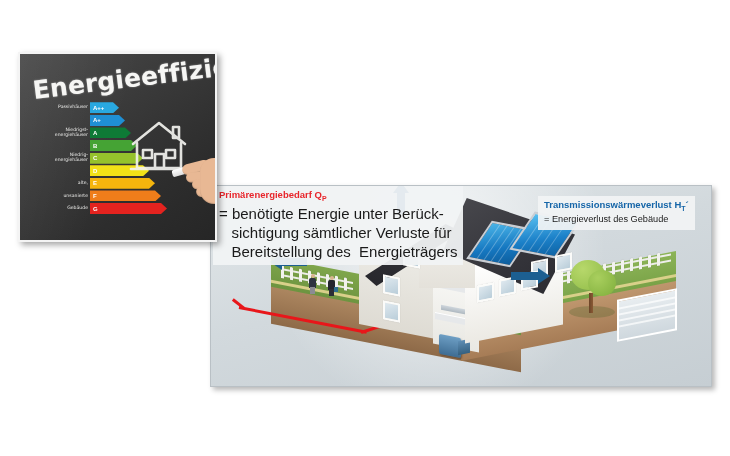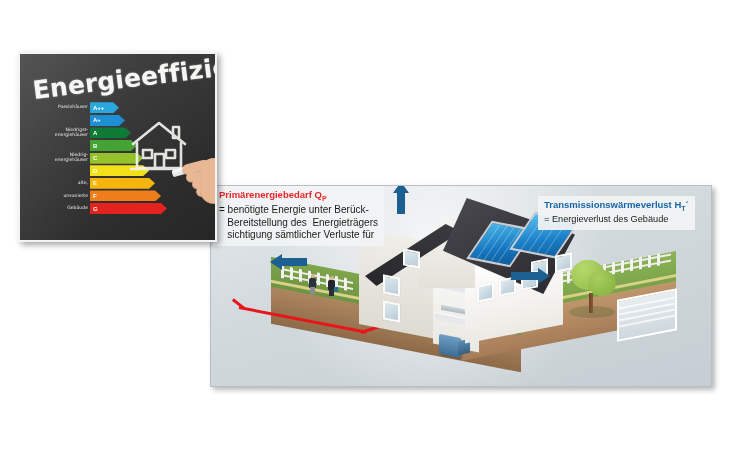--- a/index.html
+++ b/index.html
@@ -111,21 +111,21 @@
   .p-body{position:absolute;left:0;top:4px;width:7px;height:10px;border-radius:2px 2px 0 0;}
   .p-legs{position:absolute;left:1px;top:13px;width:5px;height:7px;}
 
   
   .redline{position:absolute;background:#e8161a;height:2.5px;transform-origin:left center;}
 
   
   .callout{position:absolute;background:rgba(241,243,244,.94);
     padding:3px 6px 4px 6px;line-height:1.28;}
   .callout .head{font-weight:bold;font-size:9.5px;}
-  .callout .line{font-size:10px;color:#1a1a1a;white-space:pre;}
+  .callout .line{font-size:15px;color:#1a1a1a;white-space:pre;}
   #callout-primary{left:213px;top:186px;}
   #callout-primary .head{color:#e8252b;}
   #callout-transmission{left:538px;top:196px;}
   #callout-transmission .head{color:#1565a8;}
   #callout-transmission .line{font-size:9.2px;}
   sub{font-size:7px;}
 
   
   .blackboard{
     position:absolute;left:18px;top:52px;width:195px;height:186px;
@@ -278,22 +278,22 @@
   <div class="arrow" style="left:70px;top:72px;width:26px;height:8px;"></div>
   <div class="arrow-head" style="left:59px;top:68px;border-right:12px solid #1c5f91;border-top:8px solid transparent;border-bottom:8px solid transparent;"></div>
 
   <div class="arrow" style="left:300px;top:86px;width:28px;height:8px;"></div>
   <div class="arrow-head" style="left:327px;top:82px;border-left:12px solid #1c5f91;border-top:8px solid transparent;border-bottom:8px solid transparent;"></div>
 </div>
 
 <div class="callout" id="callout-primary">
   <div class="head"><span>Primärenergiebedarf Q</span><sub>P</sub></div>
   <div class="line">= benötigte Energie unter Berück-</div>
+  <div class="line">   sichtigung sämtlicher Verluste für</div>
   <div class="line">   Bereitstellung des  Energieträgers</div>
-  <div class="line">   sichtigung sämtlicher Verluste für</div>
 </div>
 
 <div class="callout" id="callout-transmission">
   <div class="head"><span>Transmissionswärmeverlust H</span><sub>T</sub><span>´</span></div>
   <div class="line">= Energieverlust des Gebäude</div>
 </div>
 
 <div class="blackboard">
   <div class="bb-sheen"></div>
   <div class="bb-title">Energieeffizienz</div>

